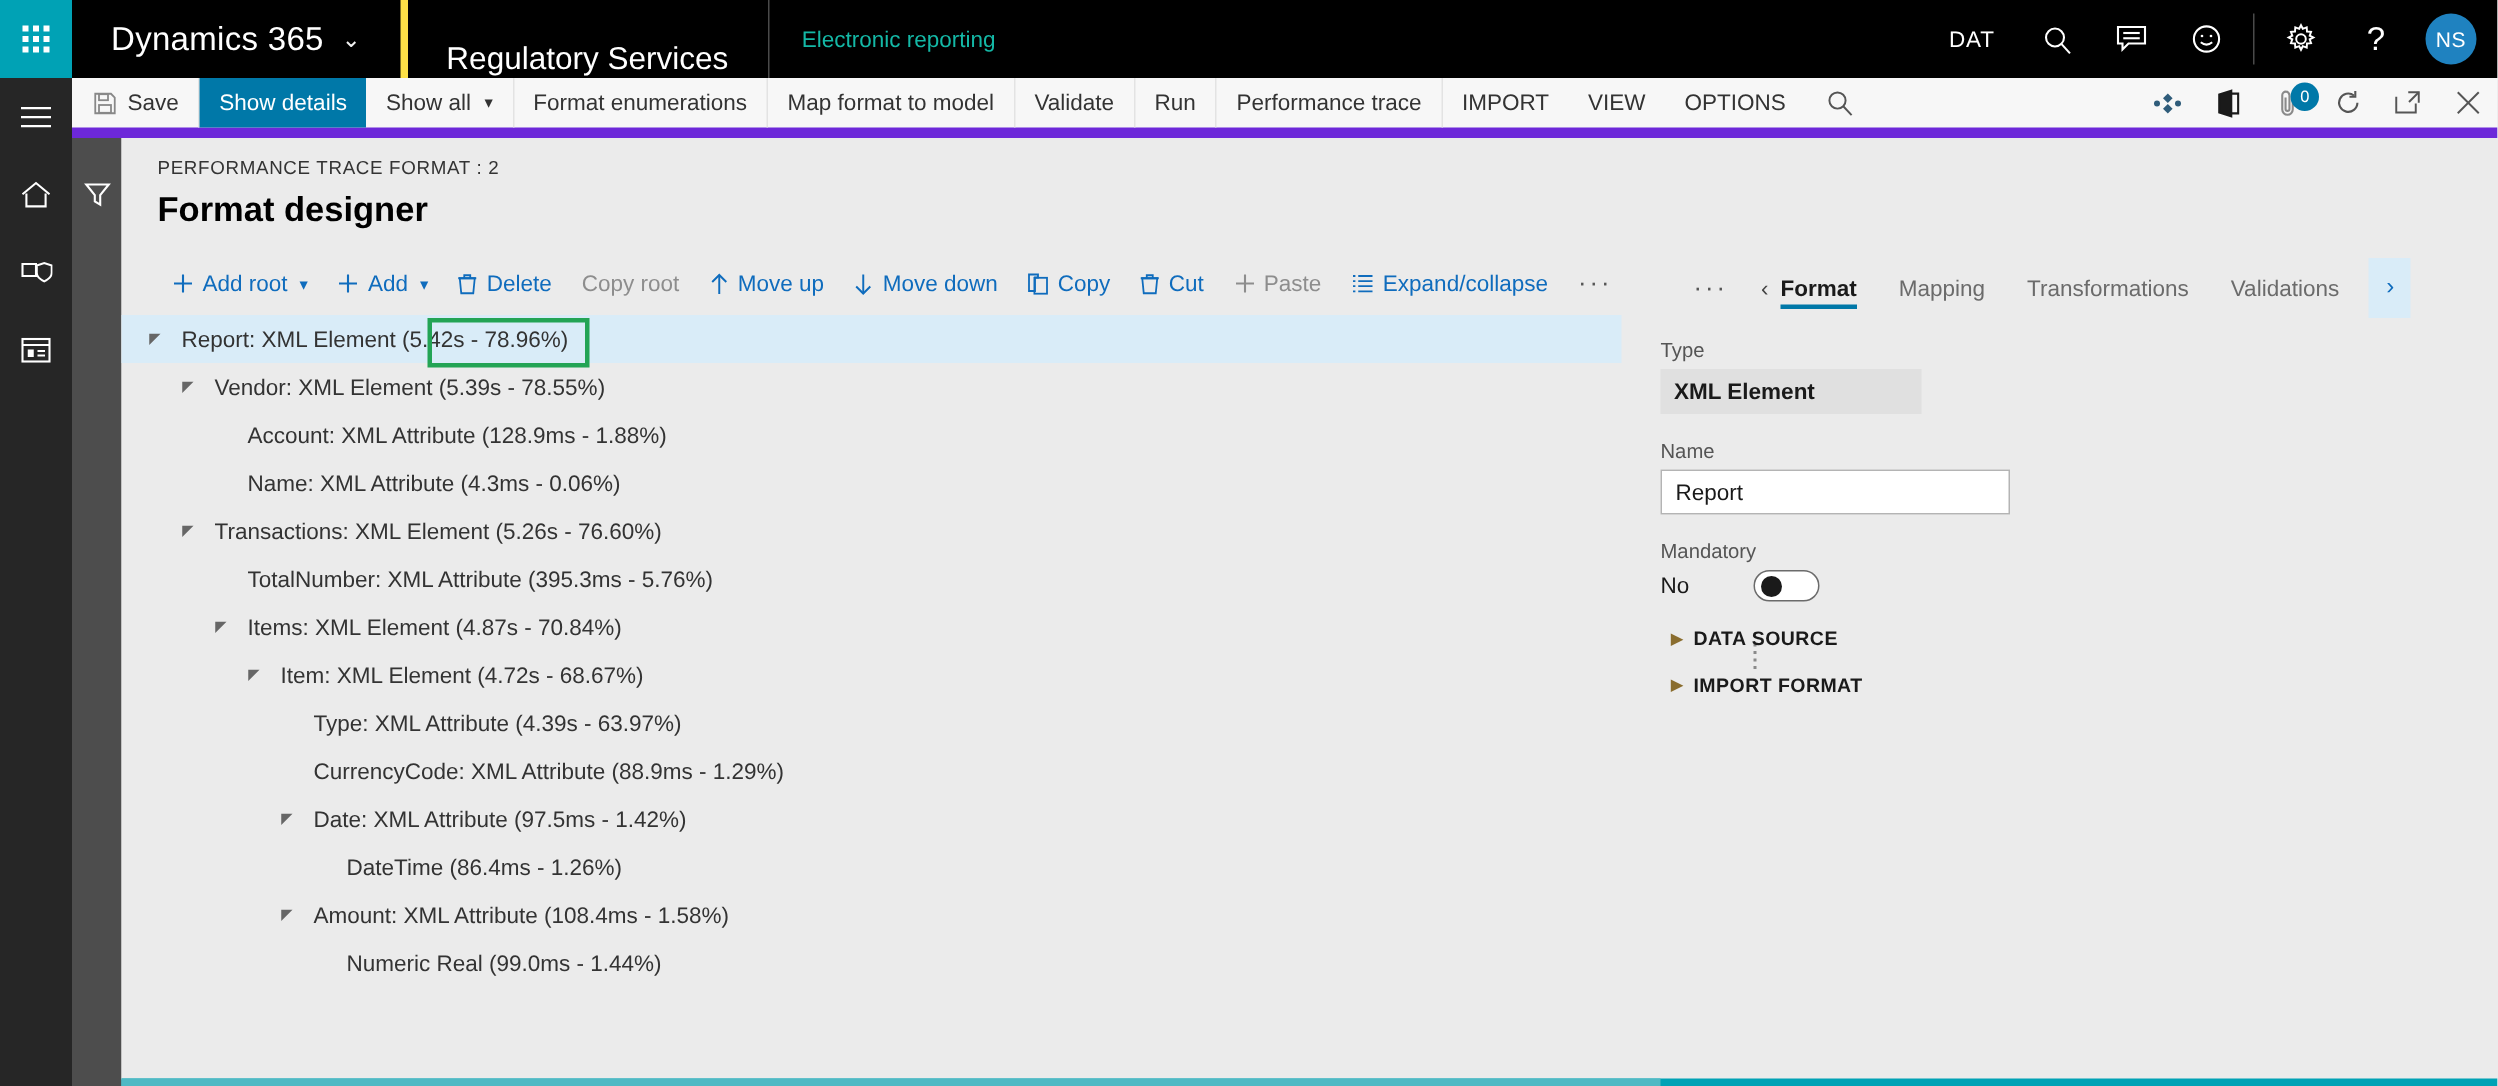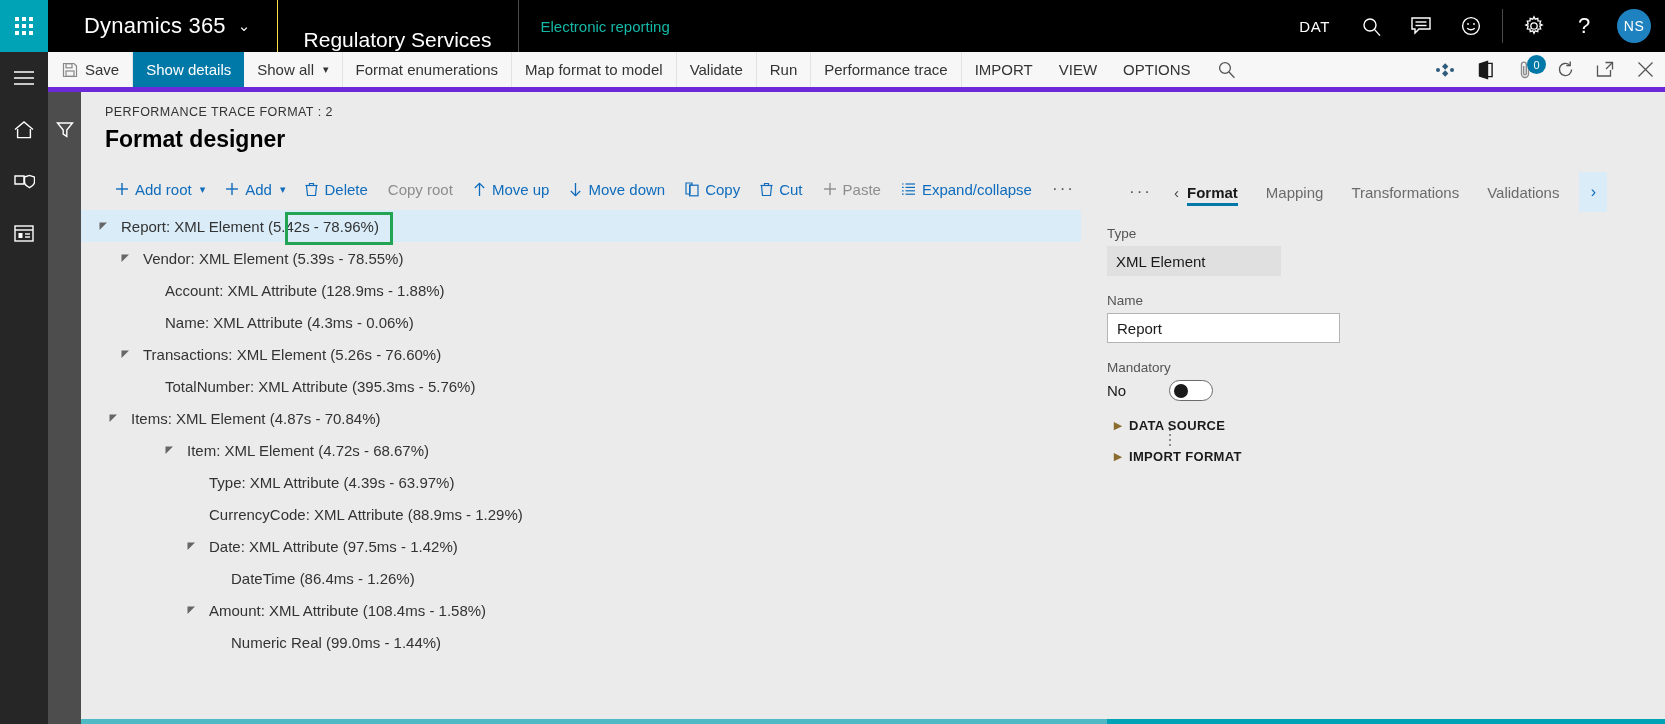--- a/index.html
+++ b/index.html
@@ -32,25 +32,25 @@
   .waffle-grid {
     display: grid;
     grid-template-columns: repeat(3, 4px);
     grid-template-rows: repeat(3, 4px);
     gap: 3px;
   }
   .waffle-grid i { background: #ffffff; display: block; width: 4px; height: 4px; }
 
   .nav-brand {
     display: flex; align-items: center;
-    padding: 0 26px 0 36px;
+    padding: 0 26px 0 26px;
     color: #ffffff;
     font-size: 22px;
     letter-spacing: .2px;
-    border-right: 1px solid #fde047;
+    border-right: 5px solid #fde047;
     cursor: pointer;
   }
   .nav-brand .caret { margin-left: 12px; font-size: 15px; opacity: .95; }
   .nav-area {
     display: flex; align-items: flex-end;
     padding: 0 26px;
     color: #ffffff;
     font-size: 21px;
     border-right: 1px solid #4a4a4a;
     cursor: pointer;
@@ -109,21 +109,21 @@
     display: flex; align-items: center; justify-content: center;
     color: #ffffff; cursor: pointer;
     margin-top: 16px;
   }
 
   
   .toolbar {
     position: absolute; top: 52px; left: 48px;
     width: 1617px; height: 40px;
     background: #f7f7f7;
-    border-bottom: 5px solid #6d28d9;
+    border-bottom: 7px solid #6d28d9;
     display: flex; align-items: stretch;
   }
   .tb-item {
     display: flex; align-items: center;
     padding: 0 13px;
     font-size: 15px;
     color: #333333;
     border-right: 1px solid #e3e3e3;
     cursor: pointer;
     white-space: nowrap;
@@ -292,21 +292,21 @@
   .field-label {
     font-size: 13.5px;
     color: #555555;
     margin-bottom: 5px;
   }
   .field-ro {
     width: 174px; height: 30px;
     background: #e0e0e0;
     display: flex; align-items: center;
     padding-left: 9px;
-    font-size: 15px; color: #1a1a1a;
+    font-size: 15px; color: #1a1a1a; font-weight: bold;
   }
   .field-input {
     width: 233px; height: 30px;
     background: #ffffff;
     border: 1px solid #b4b4b4;
     display: flex; align-items: center;
     padding-left: 9px;
     font-size: 15px; color: #1a1a1a;
     cursor: text;
   }
@@ -705,21 +705,21 @@
           <span class="tree-label">Transactions: XML Element (5.26s - 76.60%)</span>
         </div>
         <div class="tree-row" style="padding-left: 58px;">
           <span class="tw empty">
             <svg width="9" height="9" viewBox="0 0 9 9">
               <path d="M0.5 0.5 L8 0.5 L0.5 8 Z" fill="#666666"></path>
             </svg>
           </span>
           <span class="tree-label">TotalNumber: XML Attribute (395.3ms - 5.76%)</span>
         </div>
-        <div class="tree-row" style="padding-left: 24px;">
+        <div class="tree-row" style="padding-left: 58px;">
           <span class="tw">
             <svg width="9" height="9" viewBox="0 0 9 9">
               <path d="M0.5 0.5 L8 0.5 L0.5 8 Z" fill="#666666"></path>
             </svg>
           </span>
           <span class="tree-label">Items: XML Element (4.87s - 70.84%)</span>
         </div>
         <div class="tree-row" style="padding-left: 80px;">
           <span class="tw">
             <svg width="9" height="9" viewBox="0 0 9 9">

